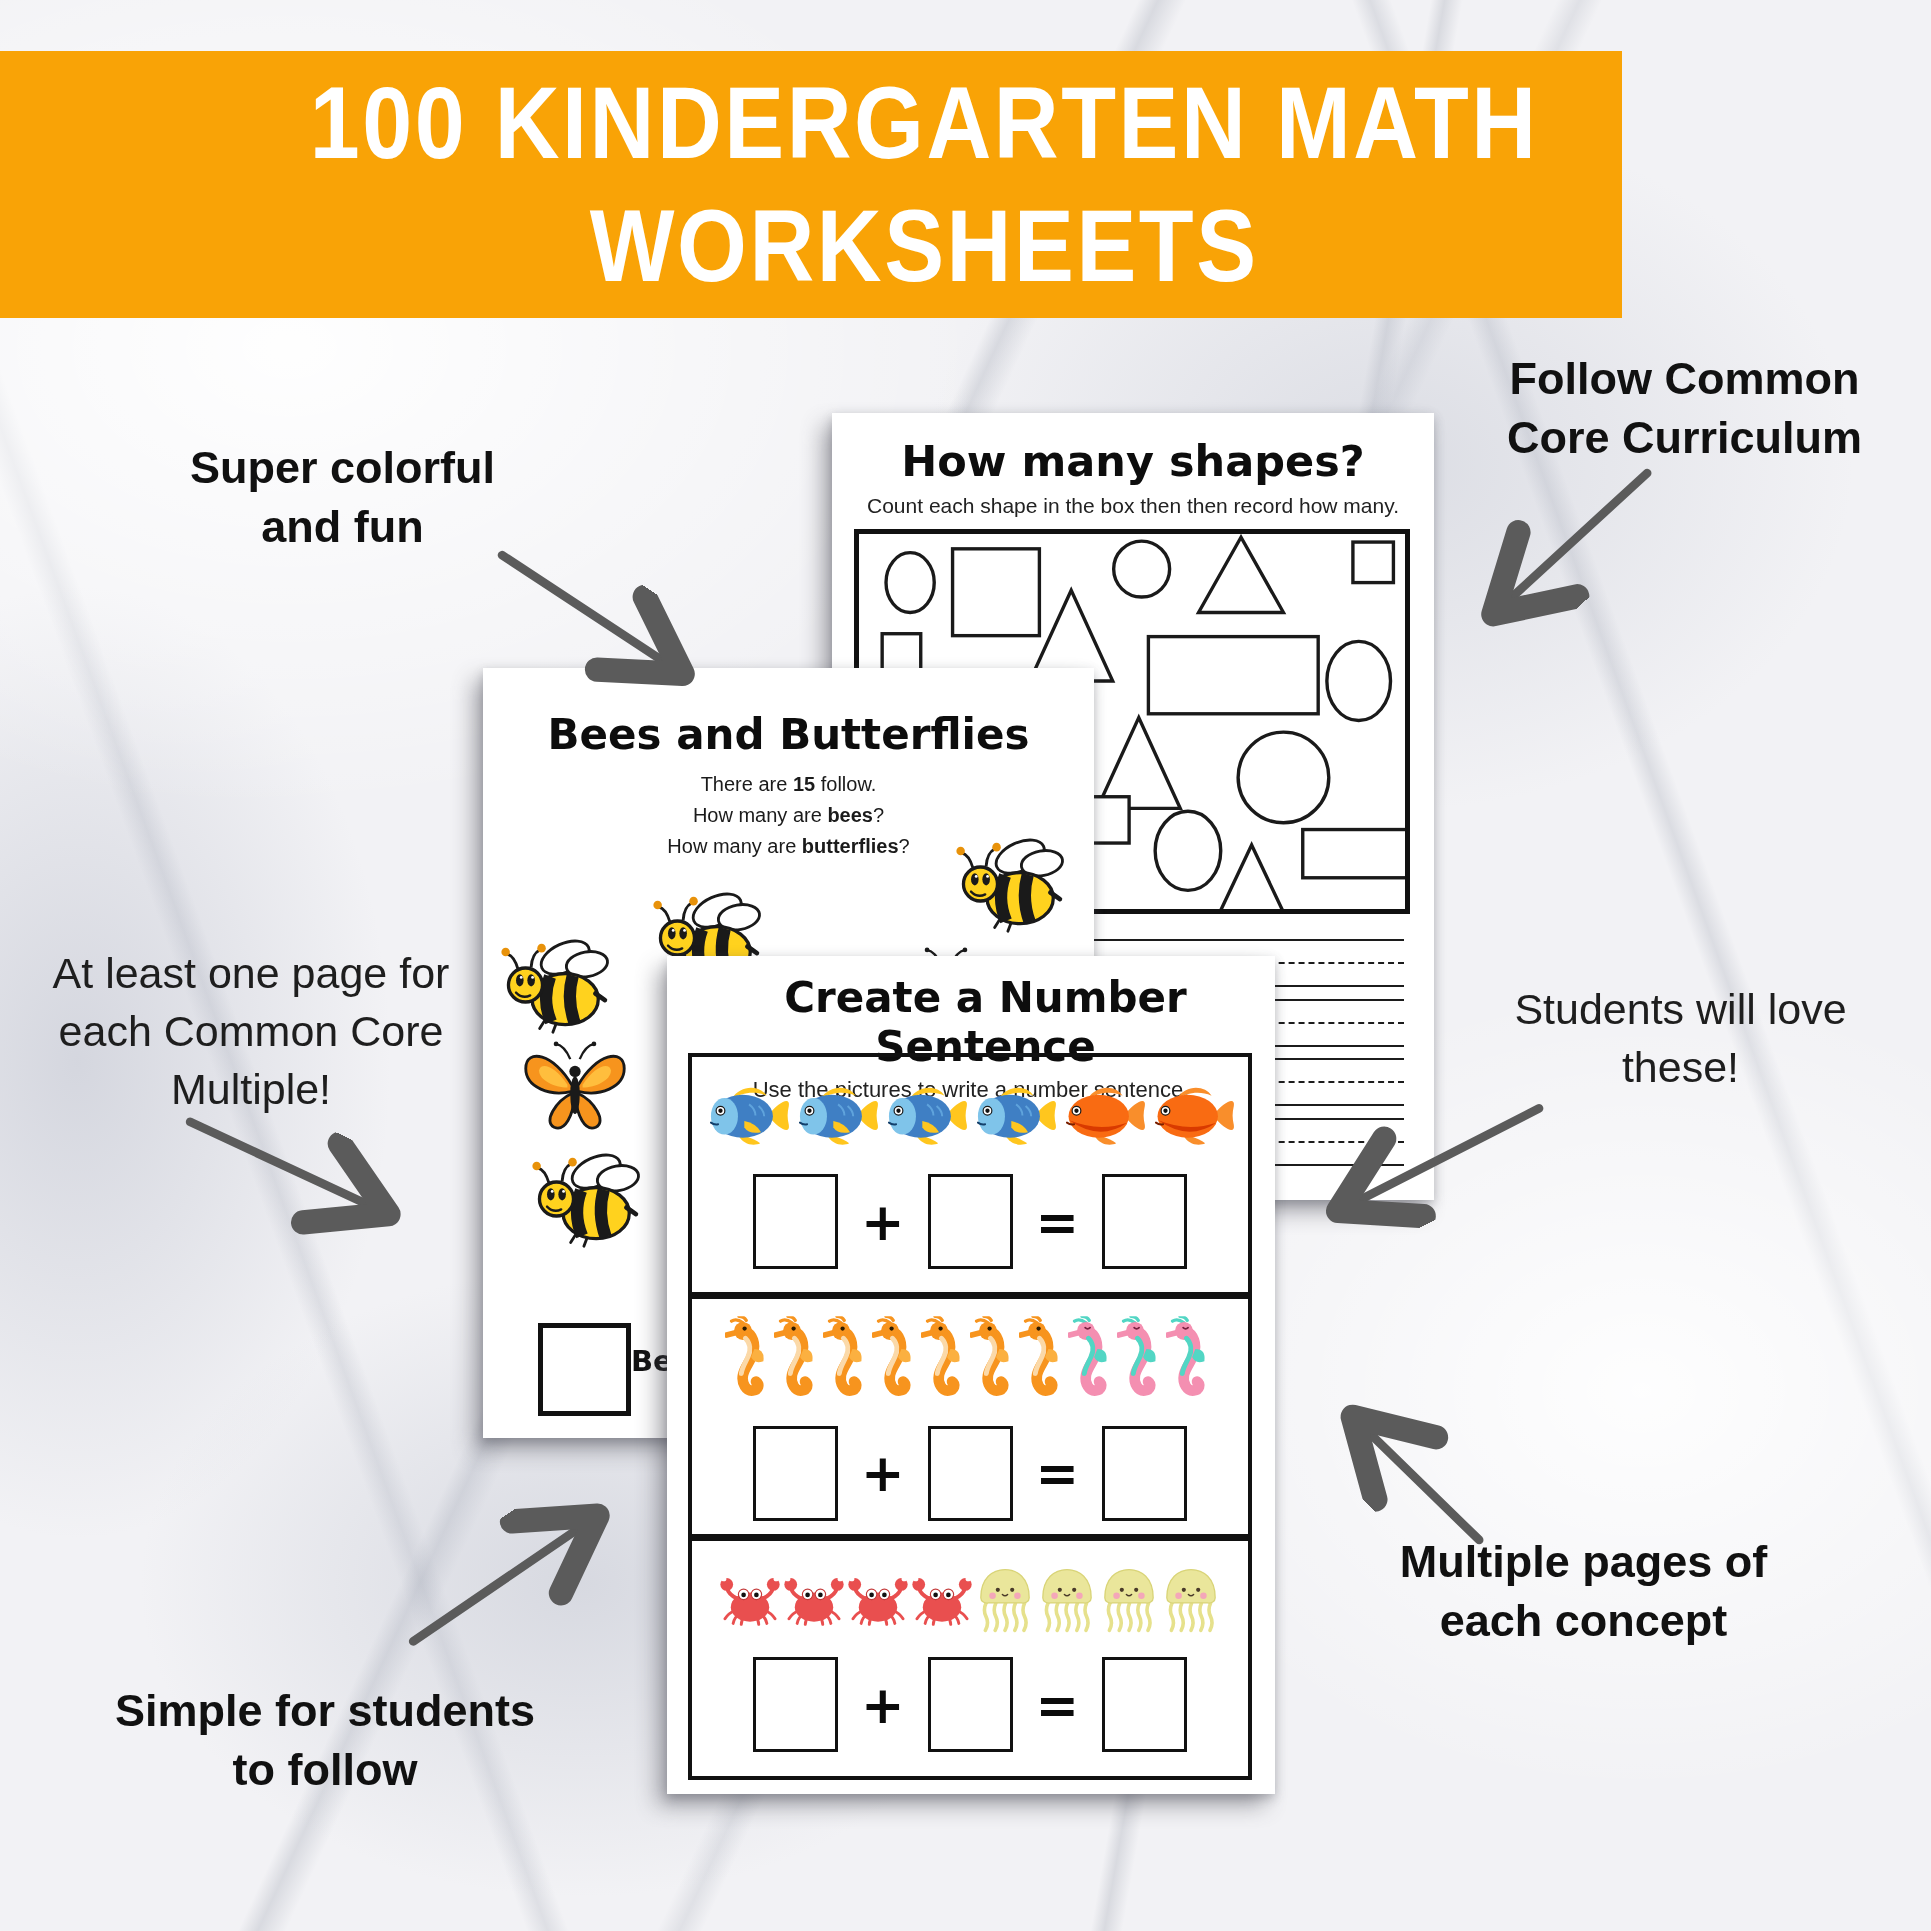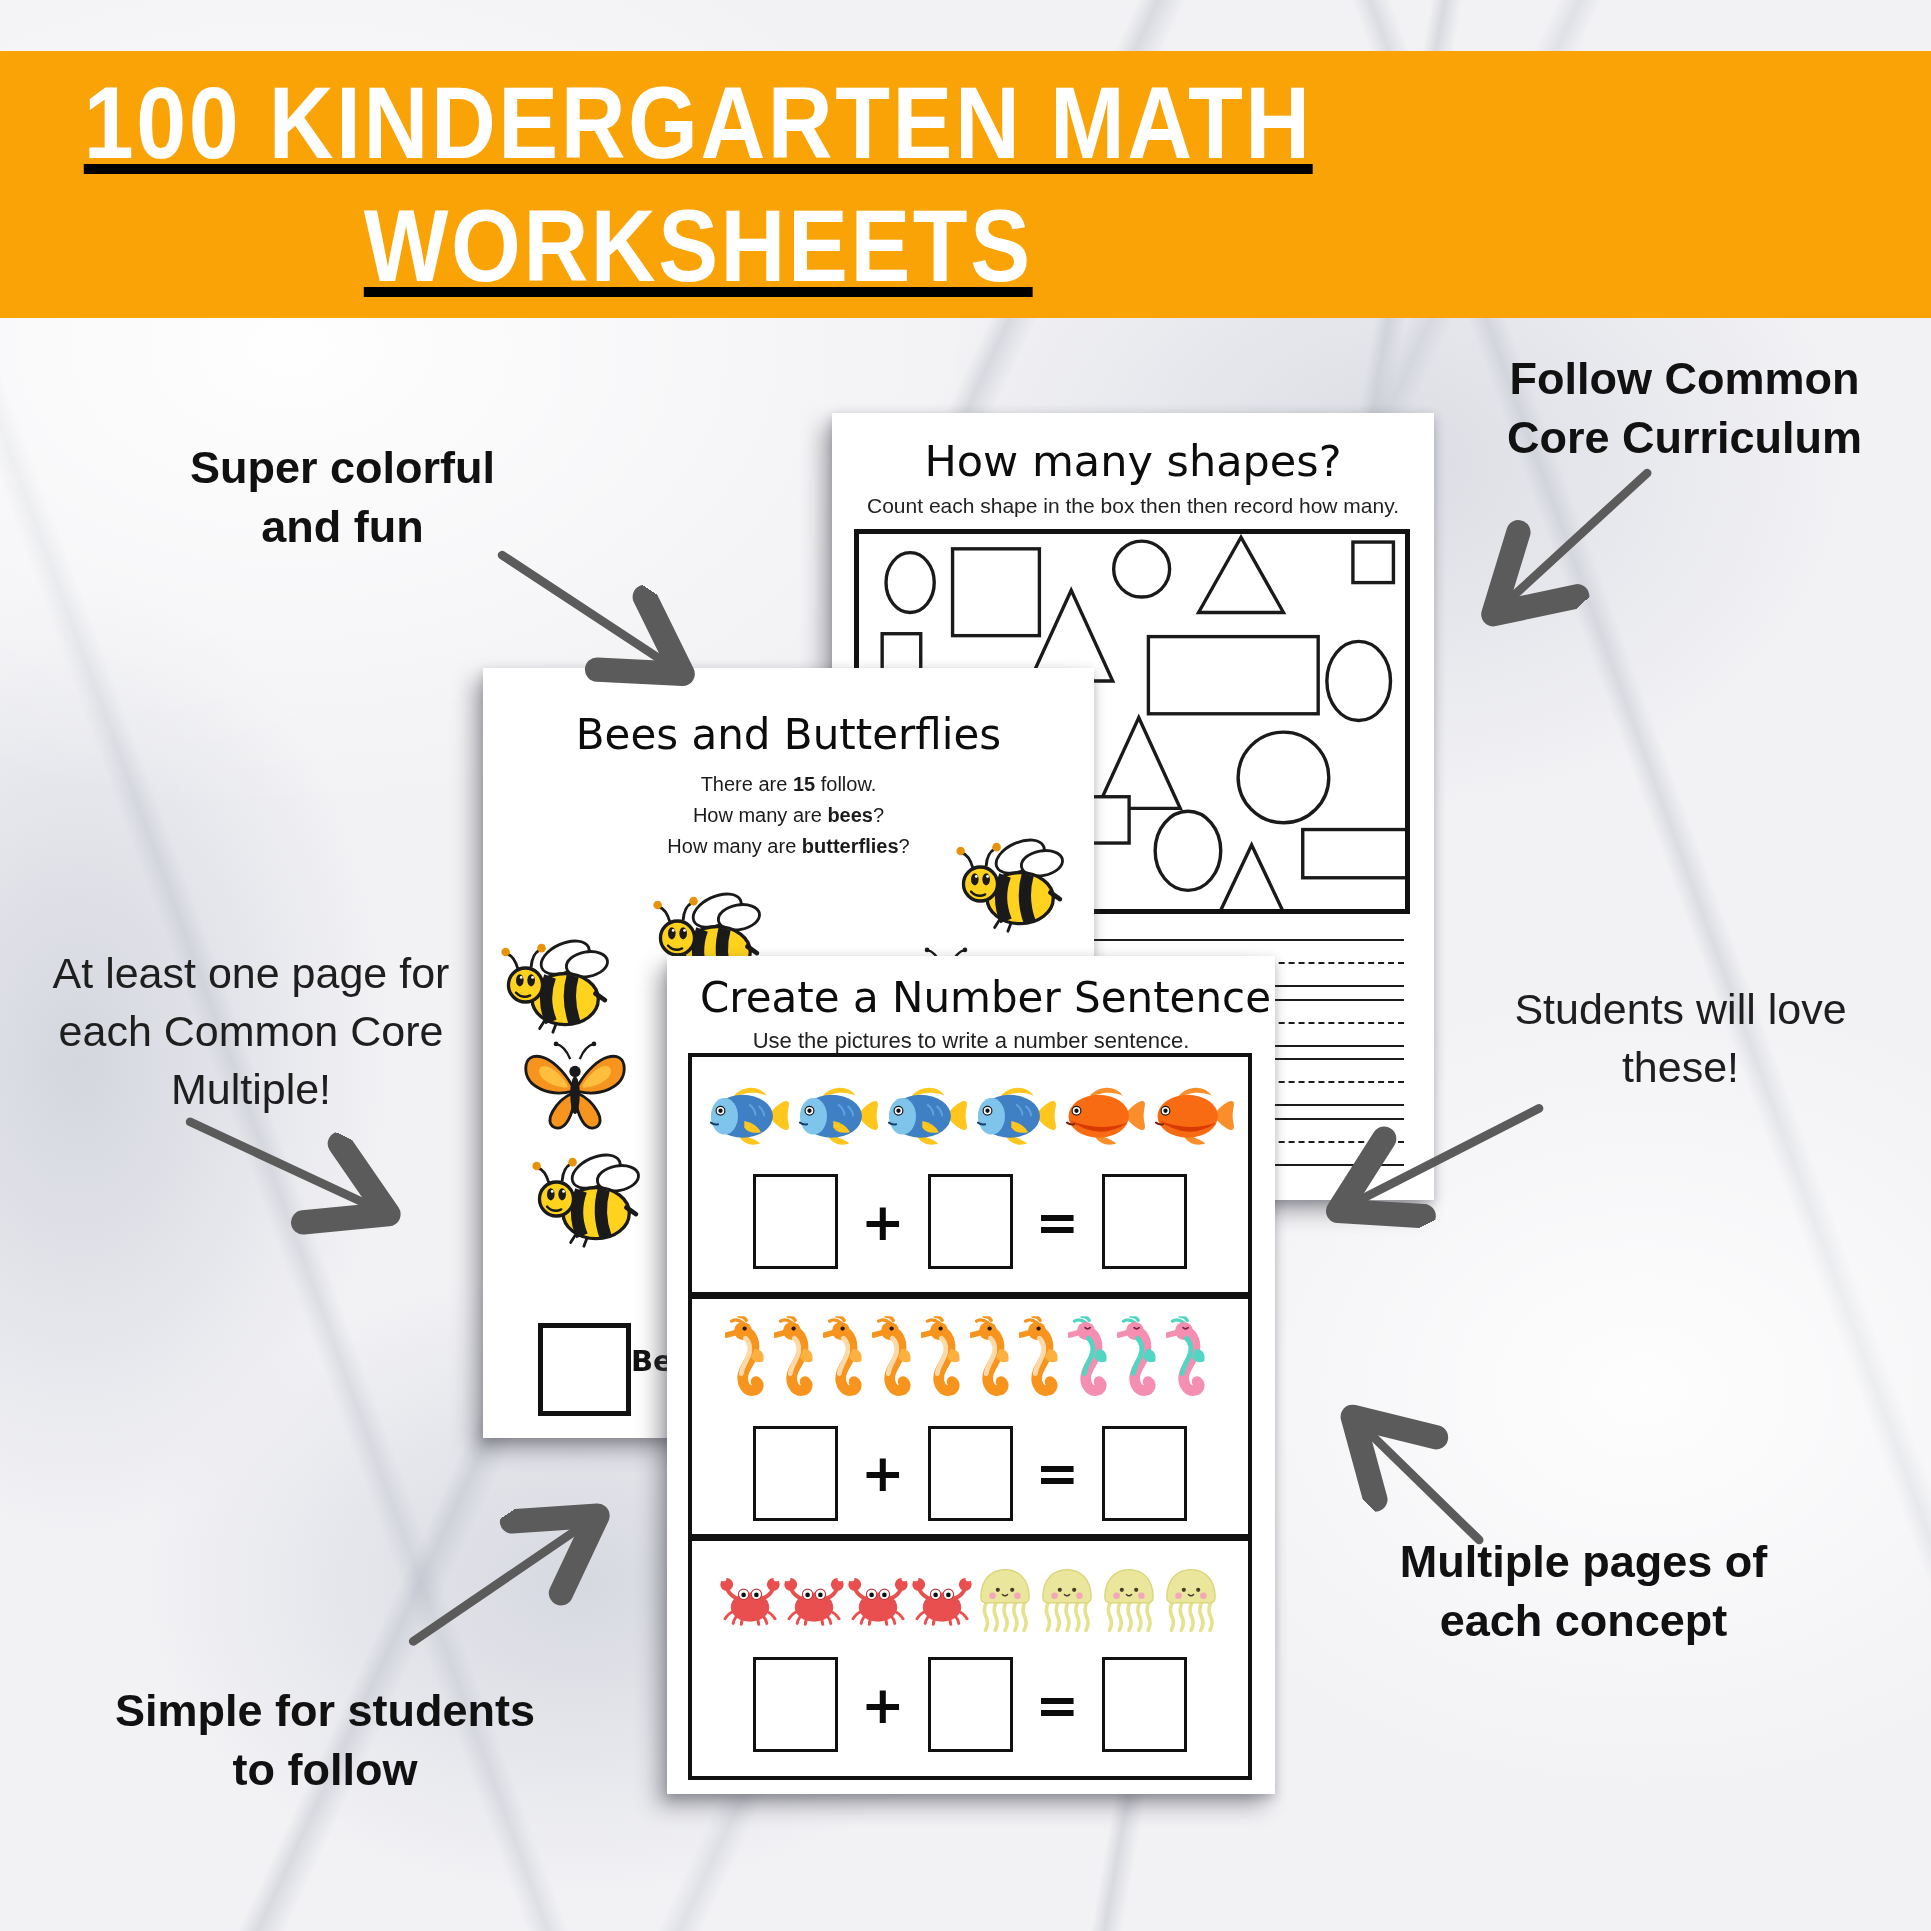--- a/index.html
+++ b/index.html
@@ -14,39 +14,39 @@
       radial-gradient(483px 734px at 4% 55%, rgba(168,173,189,.4), transparent 65%),
       radial-gradient(599px 406px at 55% 48%, rgba(255,255,255,.8), transparent 60%),
       linear-gradient(115deg, transparent 40.2%, rgba(150,156,170,.28) 40.9%, transparent 41.9%, transparent 55%, rgba(150,156,170,.2) 55.8%, transparent 56.6%),
       linear-gradient(70deg, transparent 20%, rgba(150,156,170,.22) 20.8%, transparent 21.6%, transparent 78%, rgba(150,156,170,.25) 78.7%, transparent 79.5%),
       linear-gradient(100deg, transparent 63%, rgba(140,146,160,.25) 63.6%, transparent 64.4%),
       #F2F2F5;
   }
   .abs{position:absolute;}
 
   
-  .banner{left:0;top:51px;width:1931px;height:267px;background:#F9A306;z-index:5;
-          display:flex;align-items:center;justify-content:flex-start;text-decoration:underline;}
+  .banner{left:0;top:51px;width:1622px;height:267px;background:#F9A306;z-index:5;
+          display:flex;align-items:center;justify-content:flex-end;}
   .banner h1{margin:0;color:#fff;text-align:center;font-weight:bold;
              font-size:102px;line-height:1.2;letter-spacing:2.9px;
              transform:scaleX(.88);transform-origin:center;}
 
   
   .callout{z-index:12;text-align:center;color:#111;}
   .callout.bold{font-weight:bold;font-size:45px;line-height:1.3;}
   .callout.light{font-weight:400;font-size:43px;line-height:1.35;color:#1e1e1e;}
 
   
   .page{background:#fff;box-shadow:-9.7px 11.6px 21px rgba(70,72,82,.45), 0 3.9px 9.7px rgba(70,72,82,.3);
         overflow:hidden;}
   .page-shapes{left:832px;top:413px;width:602px;height:787px;z-index:2;}
   .page-bees{left:483px;top:668px;width:611px;height:770px;z-index:3;}
   .page-ns{left:667px;top:956px;width:608px;height:838px;z-index:4;}
 
-  .ws-title{font-family:"DejaVu Sans", sans-serif;font-weight:normal;text-align:center;
+  .ws-title{font-family:"DejaVu Sans", sans-serif;font-weight:bold;text-align:center;
             color:#0d0d0d;letter-spacing:0px;}
   .page-shapes .ws-title{font-size:43px;margin-top:23px;}
   .page-bees .ws-title{font-size:42px;margin-top:42px;}
   .page-ns .ws-title{font-size:42px;margin-top:17.4px;padding-left:29px;}
   .ws-sub{text-align:center;color:#222;}
   .page-shapes .ws-sub{font-size:21px;margin-top:8px;}
   .page-ns .ws-sub{font-size:22px;margin-top:5.8px;}
 
   
   .shapes-box{left:22px;top:116px;width:546px;height:375px;border:5.8px solid #111;}

